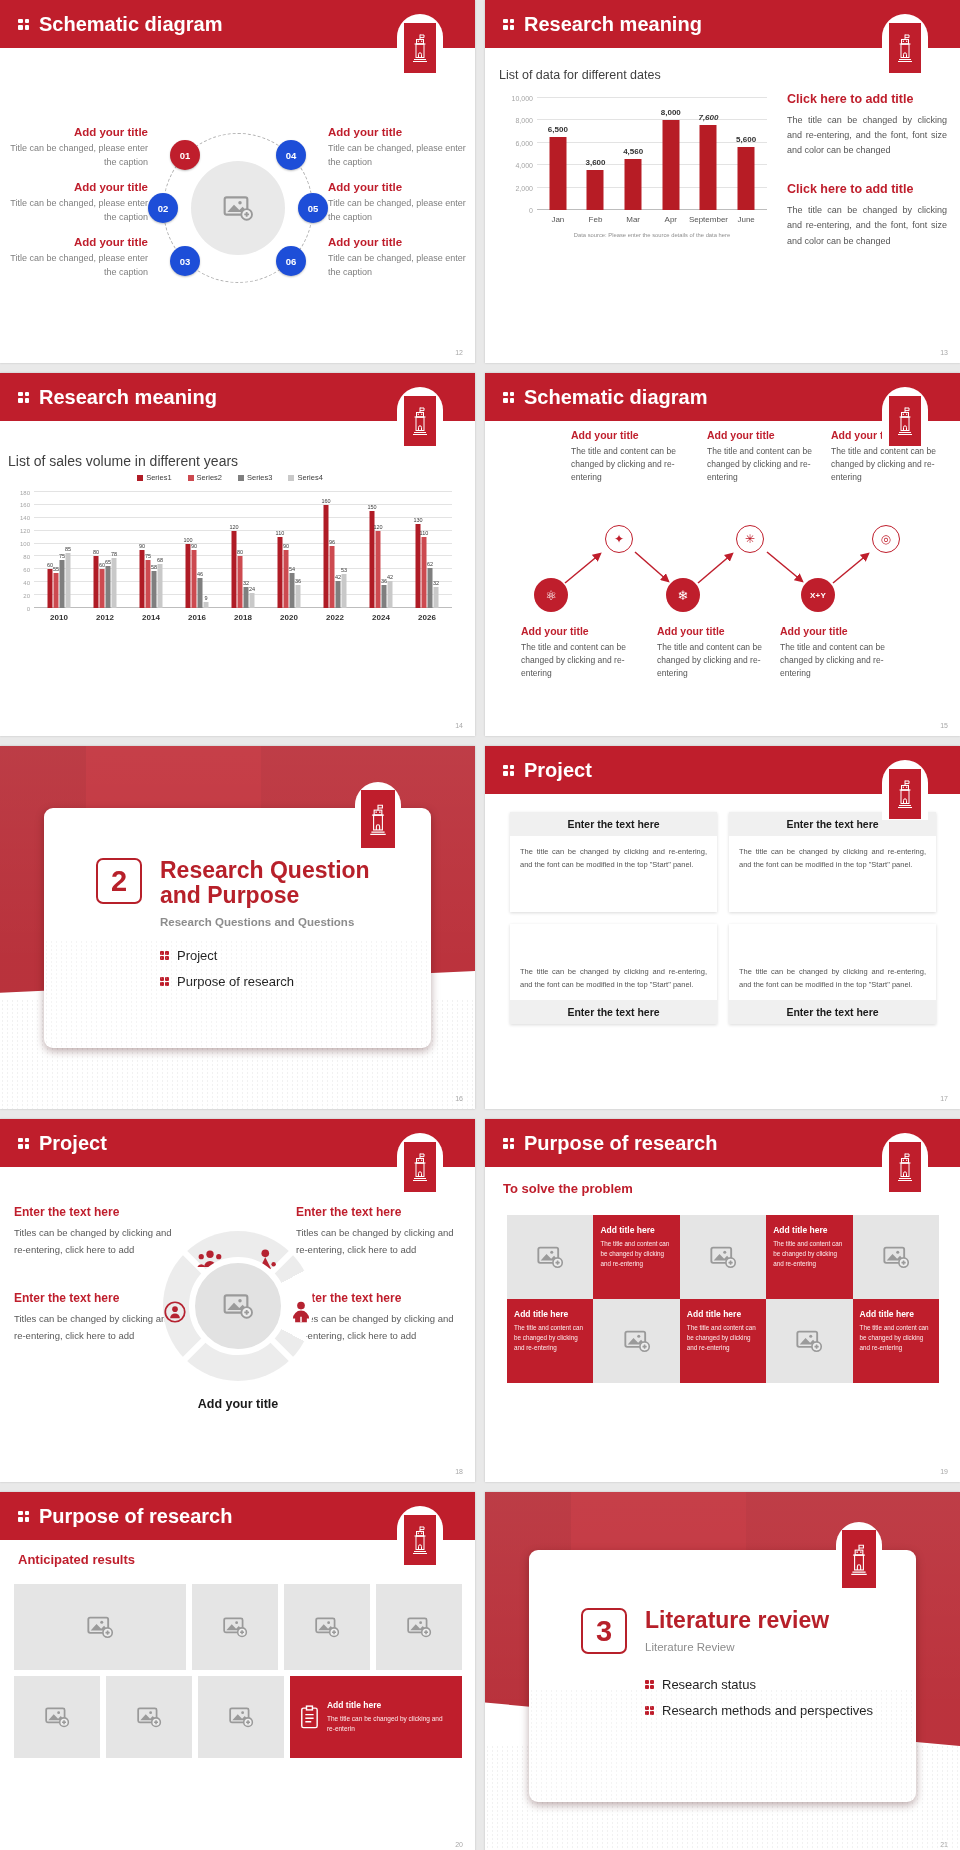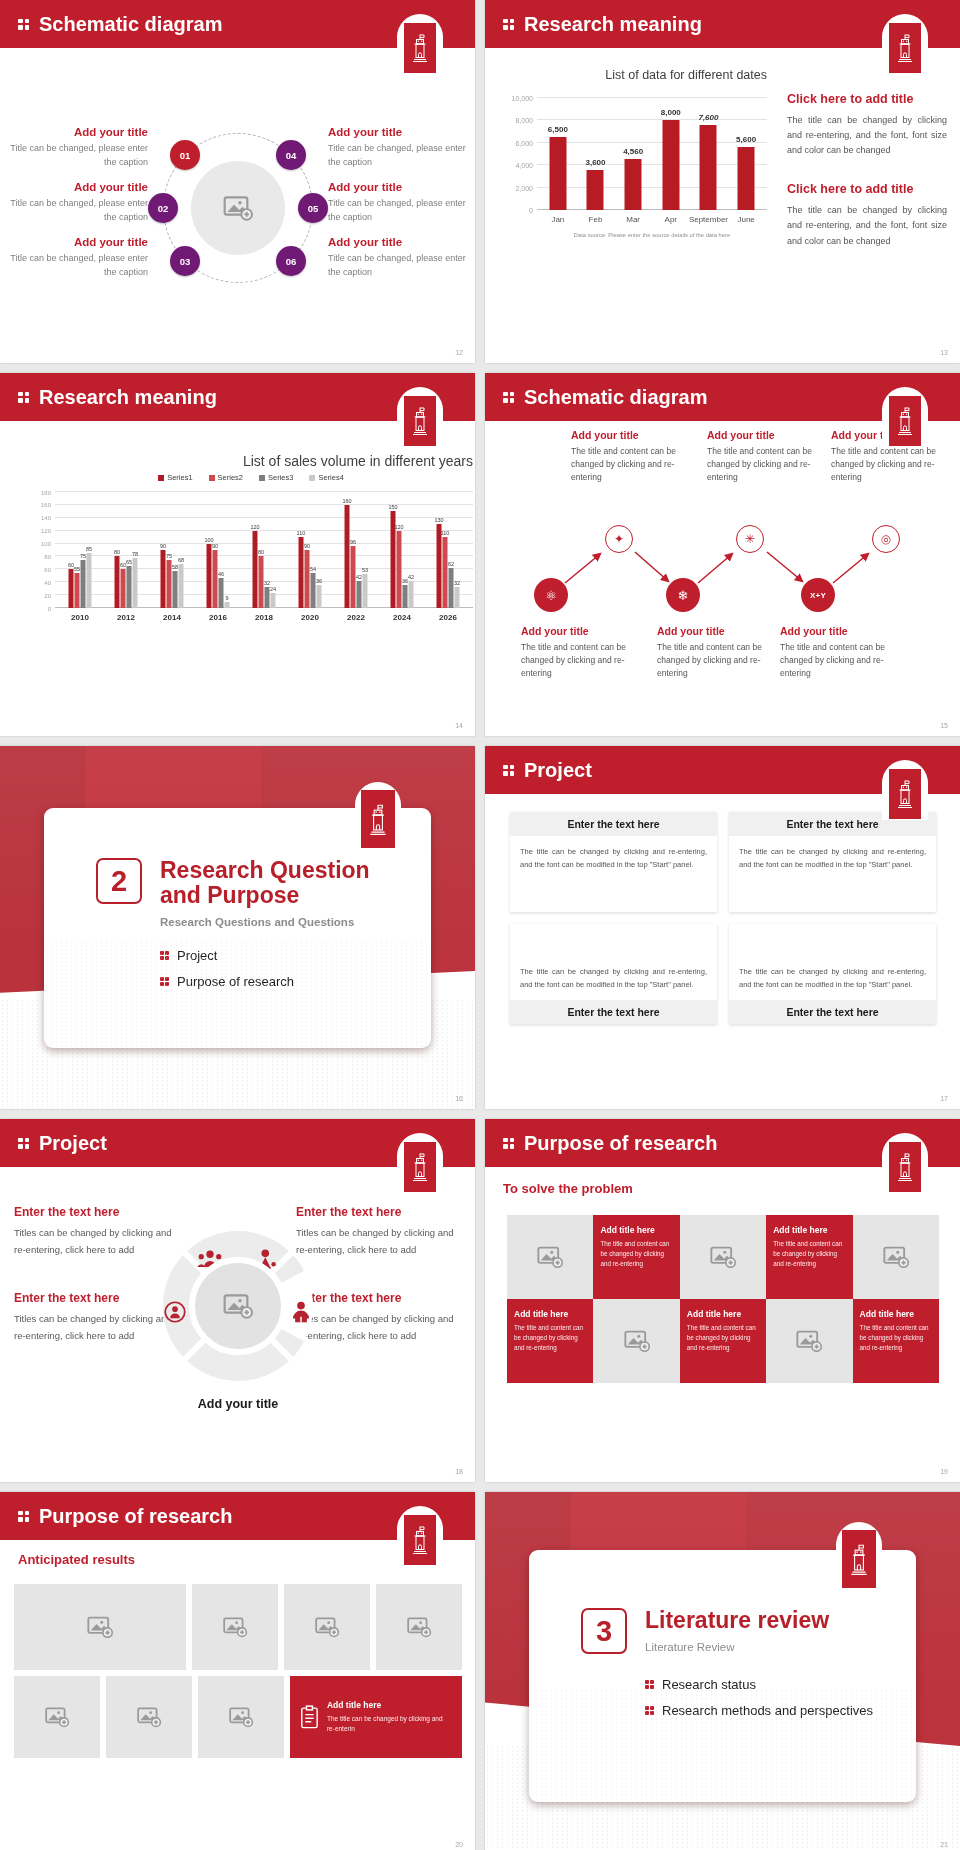--- a/index.html
+++ b/index.html
@@ -21,27 +21,27 @@
 .badge .arch{position:absolute;left:0;top:0;width:46px;height:60px;background:#fff;border-radius:23px 23px 0 0}
 .badge .inner{position:absolute;left:7px;top:9px;width:32px;height:50px;background:#bf1e2c;display:flex;align-items:center;justify-content:center}
 .pagenum{position:absolute;right:12px;bottom:7px;font-size:7px;color:#a8a8a8}
 
 .red-title{color:#bf1e2c;font-weight:bold;font-size:11px;margin-bottom:4px}
 .gray-cap{color:#7f7f7f;font-size:9px;line-height:1.5}
 .abs{position:absolute}
 
 .dash-circle{position:absolute;width:150px;height:150px;border:1.5px dashed #b3b3b3;border-radius:50%}
 .center-circle{position:absolute;width:94px;height:94px;background:#e9e9e9;border-radius:50%;display:flex;align-items:center;justify-content:center}
-.step{position:absolute;width:30px;height:30px;border-radius:50%;background:#701a75;color:#fff;font-size:9.5px;font-weight:bold;display:flex;align-items:center;justify-content:center;box-shadow:0 1px 2px rgba(0,0,0,.25)}
+.step{position:absolute;width:30px;height:30px;border-radius:50%;background:#1d4ed8;color:#fff;font-size:9.5px;font-weight:bold;display:flex;align-items:center;justify-content:center;box-shadow:0 1px 2px rgba(0,0,0,.25)}
 .step.first{background:#bf1e2c}
 .lab{position:absolute;width:142px}
 .lab.r{text-align:right}
 .lab .red-title{font-size:11.5px}
 
-.ch-title{text-align:right;font-size:12.5px;color:#3f3f3f;margin-bottom:16px}
+.ch-title{text-align:left;font-size:12.5px;color:#3f3f3f;margin-bottom:16px}
 .ch-plot{position:relative;margin-left:38px}
 .ch-grid{position:absolute;left:0;right:0;height:1px;background:#e3e3e3}
 .ch-grid.zero{background:#bdbdbd}
 .ch-ytick{position:absolute;left:-40px;width:36px;text-align:right;font-size:7px;color:#a5a5a5}
 .ch-bars{position:absolute;left:2px;right:2px;top:0;bottom:0;display:flex;justify-content:space-around}
 .ch-col{position:relative;width:30px;height:100%}
 .ch-bar{position:absolute;bottom:0;left:50%;transform:translateX(-50%);width:17px}
 .ch-val{position:absolute;left:50%;transform:translateX(-50%);white-space:nowrap;font-size:8px;font-weight:bold;color:#333}
 .ch-xlab{position:absolute;bottom:-14px;left:50%;transform:translateX(-50%);font-size:8px;color:#555}
 .ch-note{margin:22px 0 0 38px;text-align:center;font-size:5.8px;color:#909090}
@@ -333,21 +333,21 @@
       <span class="t">Research meaning</span>
     </header>
     <div class="badge">
       <div class="arch"></div>
       <div class="inner">
           <svg class="ic" width="20" height="30">
             <use href="#ic-tower"></use>
           </svg>
         </div>
     </div>
-    <div class="abs" id="chart1" style="left:29px;top:80px;width:444px">
+    <div class="abs" id="chart1" style="left:8px;top:80px;width:444px">
         <div class="ch-title" style="font-size: 14px; margin-bottom: 4px;">List of sales volume in different years</div>
         <div class="ch-legend">
           <span class="li">
             <span class="sw" style="background: rgb(176, 28, 38);"></span>
             <span>Series1</span>
           </span>
           <span class="li">
             <span class="sw" style="background: rgb(205, 74, 80);"></span>
             <span>Series2</span>
           </span>

